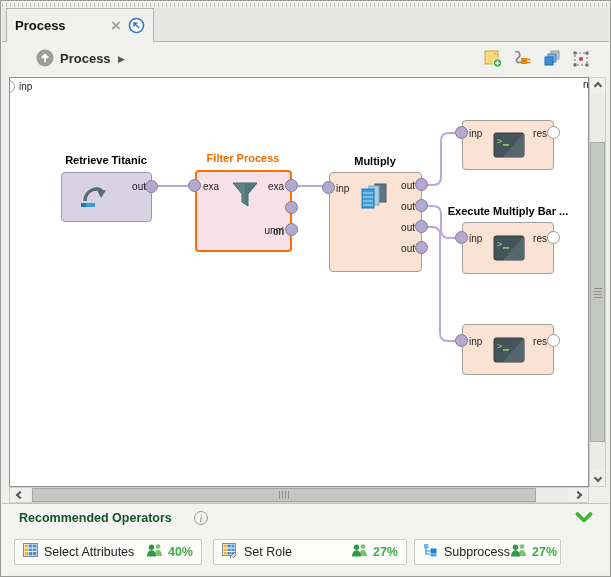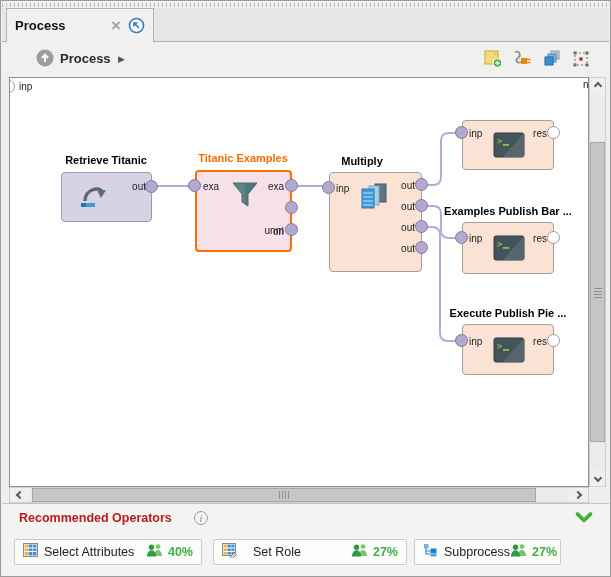--- a/index.html
+++ b/index.html
@@ -52,21 +52,21 @@
   .chev.left{transform:rotate(45deg);}
   .chev.right{transform:rotate(225deg);}
   .chev.up{transform:rotate(135deg);}
   .chev.down{transform:rotate(-45deg);}
   .grip-h{width:11px;height:8px;background-image:repeating-linear-gradient(90deg,#8f8f8f 0 1px,transparent 1px 3px);}
   .grip-v{width:8px;height:11px;background-image:repeating-linear-gradient(0deg,#8f8f8f 0 1px,transparent 1px 3px);}
   .corner{position:absolute;left:588px;top:486px;width:17px;height:16px;background:#efefed;}
 
   
   .reco{position:absolute;left:1px;top:502px;right:1px;bottom:1px;background:#f3f3f1;border-top:1px solid #c2c2c0;}
-  .reco-title{position:absolute;left:17px;top:7px;font-weight:bold;font-size:12.5px;color:#b91c1c;}
+  .reco-title{position:absolute;left:17px;top:7px;font-weight:bold;font-size:12.5px;color:#14532d;}
   .info{position:absolute;left:192px;top:7px;width:14px;height:14px;border:1px solid #9a9a98;border-radius:50%;
     color:#8a8a88;font-size:10px;font-style:italic;font-family:"Liberation Serif",serif;
     display:flex;align-items:center;justify-content:center;cursor:pointer;}
   .collapse{position:absolute;right:16px;top:6px;cursor:pointer;}
   .card{position:absolute;top:35px;height:26px;background:#fcfcfb;border:1px solid #c9c9c7;border-radius:2px;
     display:flex;align-items:center;padding:0 8px;cursor:pointer;}
   .card-label{font-size:12.5px;color:#222;margin-left:6px;}
   .card-right{margin-left:auto;display:flex;align-items:center;gap:4px;}
   .pct{font-size:12.5px;font-weight:bold;color:#3fae49;}
 </style>
@@ -159,39 +159,39 @@
           <rect x="4" y="22" width="14" height="4" fill="#3f9bd7"></rect>
           <rect x="4" y="22" width="5" height="4" fill="#2277b3"></rect>
           <path d="M8,20 C8,8 23,5 25,11" stroke="#5a6a74" stroke-width="3.4" fill="none"></path>
           <path d="M20.5,10 L29,9 L24,17 Z" fill="#5a6a74"></path>
         </svg>
       </span>
       <span class="plabel r" style="right:5px;top:8px;width:22px;">out</span>
     </div>
     <div class="pc" style="left:135px;top:102px;"></div>
 
-    <div class="op-title orange" style="left:168px;top:74px;">Titanic Examples</div>
+    <div class="op-title orange" style="left:168px;top:74px;">Filter Process</div>
     <div class="op selected" style="left:185px;top:92px;width:97px;height:82px;">
       <span style="position:absolute;left:33px;top:9px;">
         <svg width="30" height="30" viewBox="0 0 30 30">
           <path d="M3,2 L27,2 L18,13 L18,25 L12,21 L12,13 Z" fill="#5d8587" stroke="#46696c"></path>
           <path d="M15,2 L27,2 L18,13 L18,25 L15,23 Z" fill="#4e777a"></path>
         </svg>
       </span>
       <span class="plabel" style="left:6px;top:9px;">exa</span>
       <span class="plabel r" style="right:6px;top:9px;width:26px;">exa</span>
       <span class="plabel r" style="right:6px;top:34px;width:26px;margin-top:20px;">ori</span>
       <span class="plabel r" style="right:6px;top:53px;width:26px;">unm</span>
     </div>
     <div class="pc" style="left:178px;top:101px;"></div>
     <div class="pc" style="left:275px;top:101px;"></div>
     <div class="pc" style="left:275px;top:123px;"></div>
     <div class="pc" style="left:275px;top:145px;"></div>
 
-    <div class="op-title" style="left:287px;top:77px;">Multiply</div>
+    <div class="op-title" style="left:300px;top:77px;">Multiply</div>
     <div class="op peach" style="left:319px;top:94px;width:93px;height:100px;">
       <span style="position:absolute;left:28px;top:10px;">
         <svg width="32" height="28" viewBox="0 0 32 28">
           <rect x="17" y="1" width="11" height="18" fill="#5d7584" stroke="#475b66"></rect>
           <rect x="11" y="3" width="10" height="19" fill="#a9cfe8" stroke="#7aa6c4"></rect>
           <rect x="4" y="6" width="12" height="19" fill="#3c9ad9" stroke="#2d7ab3"></rect>
           <path d="M5,10 H15 M5,14 H15 M5,18 H15 M5,22 H15" stroke="#bfe0f2" stroke-width="1"></path>
         </svg>
       </span>
       <span class="plabel" style="left:6px;top:10px;">inp</span>
@@ -214,37 +214,36 @@
           <text x="4" y="12" font-size="9" font-weight="bold" fill="#8bc34a" font-family="'DejaVu Sans Mono',monospace">&gt;</text>
           <rect x="10" y="12" width="6" height="1.8" fill="#8bc34a"></rect>
         </svg>
       </span>
       <span class="plabel" style="left:6px;top:7px;">inp</span>
       <span class="plabel r" style="right:6px;top:7px;width:22px;">res</span>
     </div>
     <div class="pc" style="left:445px;top:48px;"></div>
     <div class="pc white" style="left:537px;top:48px;"></div>
 
-    <div class="op-title" style="left:433px;top:127px;">Examples Publish Bar ...</div>
+    <div class="op-title" style="left:433px;top:127px;">Execute Multiply Bar ...</div>
     <div class="op peach" style="left:452px;top:144px;width:92px;height:52px;">
       <span style="position:absolute;left:30px;top:12px;">
         <svg width="32" height="26" viewBox="0 0 32 26">
           <rect x="1" y="1" width="30" height="24" rx="2" fill="#44545b" stroke="#2e3b41"></rect>
           <path d="M31,1 L31,25 L10,25 Z" fill="#55666d"></path>
           <text x="4" y="12" font-size="9" font-weight="bold" fill="#8bc34a" font-family="'DejaVu Sans Mono',monospace">&gt;</text>
           <rect x="10" y="12" width="6" height="1.8" fill="#8bc34a"></rect>
         </svg>
       </span>
       <span class="plabel" style="left:6px;top:10px;">inp</span>
       <span class="plabel r" style="right:6px;top:10px;width:22px;">res</span>
     </div>
     <div class="pc" style="left:445px;top:153px;"></div>
     <div class="pc white" style="left:537px;top:153px;"></div>
 
-    <div class="op-title" style="left:433px;top:229px;">Execute Publish Pie ...</div>
     <div class="op peach" style="left:452px;top:246px;width:92px;height:51px;">
       <span style="position:absolute;left:30px;top:12px;">
         <svg width="32" height="26" viewBox="0 0 32 26">
           <rect x="1" y="1" width="30" height="24" rx="2" fill="#44545b" stroke="#2e3b41"></rect>
           <path d="M31,1 L31,25 L10,25 Z" fill="#55666d"></path>
           <text x="4" y="12" font-size="9" font-weight="bold" fill="#8bc34a" font-family="'DejaVu Sans Mono',monospace">&gt;</text>
           <rect x="10" y="12" width="6" height="1.8" fill="#8bc34a"></rect>
         </svg>
       </span>
       <span class="plabel" style="left:6px;top:11px;">inp</span>
@@ -305,21 +304,21 @@
             <circle cx="12" cy="3.6" r="2.4" fill="#7cc46f"></circle>
             <path d="M8,13 c0-4.4 2.6-6 4-6 s4,1.6 4,6 z" fill="#7cc46f"></path>
             <circle cx="5.5" cy="4.2" r="2.7" fill="#2e9b3f"></circle>
             <path d="M1,13.5 c0-4.8 3-6.3 4.5-6.3 s4.5,1.5 4.5,6.3 z" fill="#2e9b3f"></path>
           </svg>
         </span>
         <span class="pct">40%</span>
       </span>
     </div>
 
-    <div class="card" style="left:211px;width:194px;gap:9px;">
+    <div class="card" style="left:211px;width:194px;">
       <span>
         <svg width="16" height="15" viewBox="0 0 16 15">
           <rect x="0.5" y="0.5" width="13" height="12" fill="#ffffff" stroke="#8a8a8a"></rect>
           <rect x="1.5" y="1.5" width="3.4" height="10" fill="#f4b23f"></rect>
           <rect x="5.4" y="1.5" width="3.4" height="10" fill="#4a90d2"></rect>
           <rect x="9.3" y="1.5" width="3.2" height="10" fill="#4a90d2"></rect>
           <path d="M1.5,5 H12.5 M1.5,8.5 H12.5" stroke="#ffffff" stroke-width="1"></path>
           <path d="M8,14 l4.5,-4.5 l2,2 L10,16 Z" fill="#d9d9d9" stroke="#6f6f6f" stroke-width="0.8"></path>
         </svg>
       </span>

